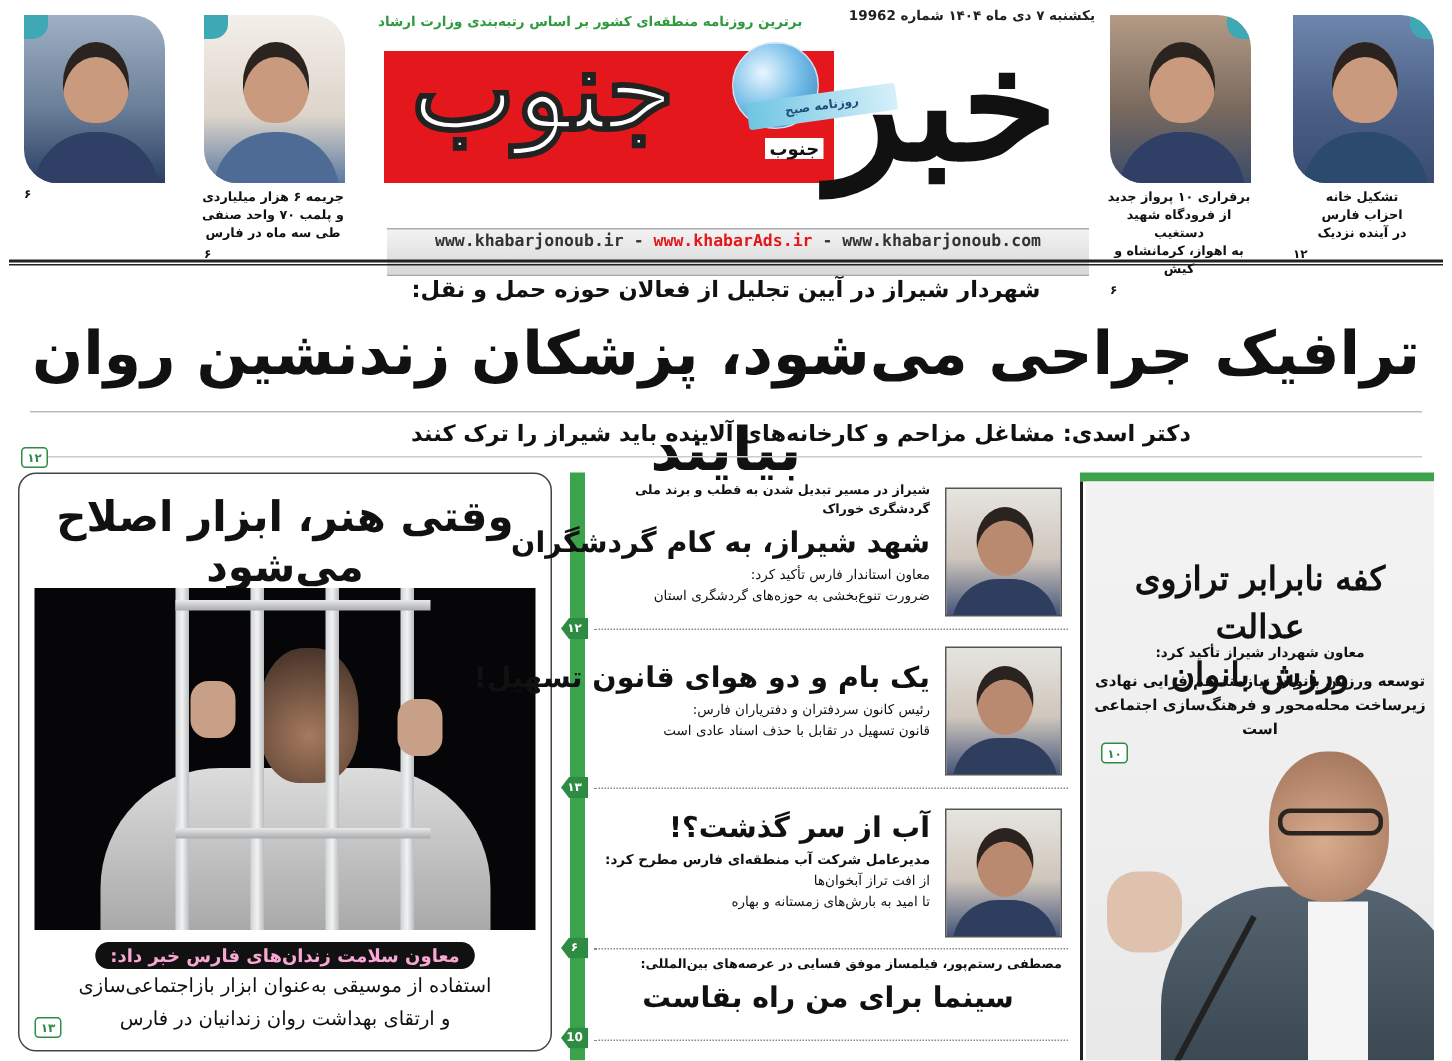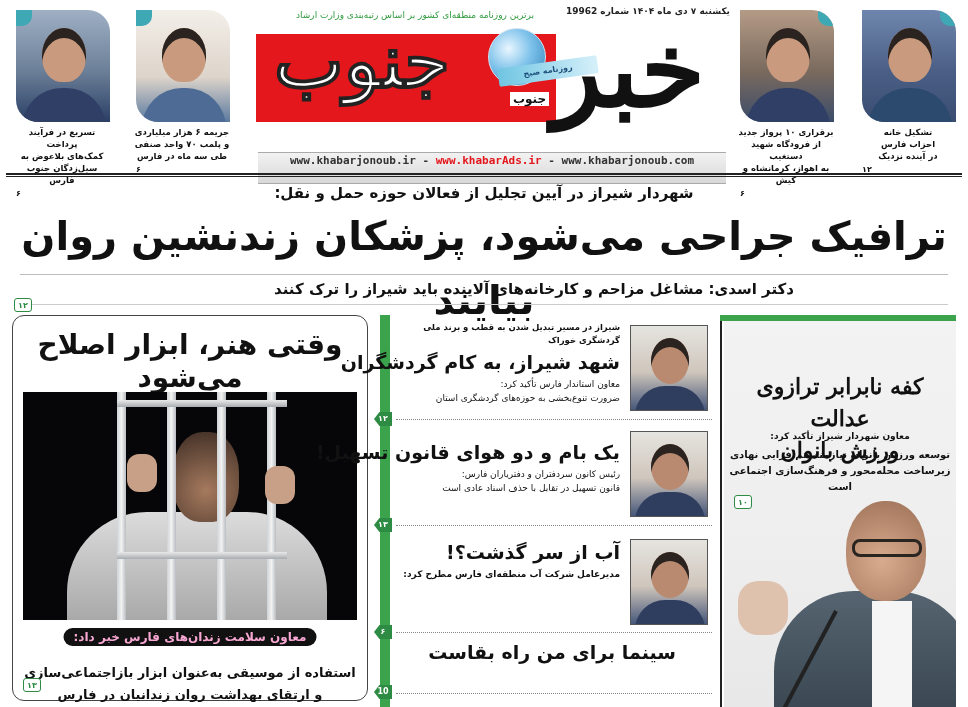--- a/index.html
+++ b/index.html
@@ -42,21 +42,21 @@
     margin-top: 4px; white-space: pre-line;
   }
   .thumb .pg {
     position: absolute; font-size: 8px; font-weight: bold; bottom: -12px;
   }
   .logo-area { position: absolute; left: 252px; top: 6px; width: 478px; height: 144px; }
   .dateline {
     position: absolute; right: 0px; top: 0px; font-size: 9px; font-weight: bold; color: #222;
   }
   .tagline {
-    position: absolute; left: 0px; top: 4px; font-size: 9px; font-weight: normal; color: #2f9a3e; margin-left: 44px;
+    position: absolute; left: 0px; top: 4px; font-size: 9px; font-weight: bold; color: #2f9a3e;
   }
   .redbar {
     position: absolute; left: 4px; top: 28px; width: 300px; height: 88px; background: #e3171c;
   }
   .logo-jonoub {
     position: absolute; left: 22px; top: 18px; font-size: 74px; font-weight: bold;
     color: #fff; line-height: 1; -webkit-text-stroke: 1.5px #222;
     font-family: "DejaVu Serif", serif;
   }
   .globe {
@@ -135,22 +135,22 @@
     position: absolute; left: 44px; top: 120px; width: 260px; height: 140px;
     border-radius: 80px 80px 0 0; background: linear-gradient(180deg,#dcdcdc,#9a9a9a);
   }
   .hand { position: absolute; width: 30px; height: 38px; border-radius: 12px; background: #c7a087; }
   .feature-left .kicker {
     position: absolute; top: 312px; left: 50%; transform: translateX(-50%);
     background: #111; color: #f9a8d4; font-size: 12px; font-weight: bold;
     padding: 2px 10px; border-radius: 10px; white-space: nowrap;
   }
   .feature-left .body {
-    position: absolute; top: 346px; width: 100%; text-align: center;
-    font-size: 13px; line-height: 22px; white-space: pre-line; font-weight: bold;
+    position: absolute; top: 331px; width: 100%; text-align: center;
+    font-size: 13px; line-height: 22px; white-space: pre-line;
   }
   
   .middle { position: absolute; left: 372px; top: 315px; width: 340px; height: 392px; }
   .greenbar { position: absolute; left: 8px; top: 0; width: 10px; height: 392px; background: #3aa34c; }
   .story { position: absolute; left: 24px; width: 316px; }
   .story .mphoto {
     position: absolute; right: 4px; width: 78px; height: 86px; border: 1px solid #555;
     background: linear-gradient(180deg,#e6e4e0 0%, #cfc6bc 55%, #46577a 100%); overflow: hidden;
   }
   .story .mphoto .h {
@@ -204,23 +204,20 @@
 <body>
 
 <header class="masthead">
 
   <div class="thumb" style="left:14px;">
     <div class="photo">
       <div class="corner"></div>
       <div class="body-shape"></div>
       <div class="head"></div>
     </div>
-    <div class="cap">تسریع در فرآیند پرداخت
-کمک‌های بلاعوض به
-سیل‌زدگان جنوب فارس</div>
     <span class="pg" style="left:2px;">۶</span>
   </div>
 
   <div class="thumb" style="left:134px;">
     <div class="photo p2">
       <div class="corner"></div>
       <div class="body-shape" style="background:#4d6b94;"></div>
       <div class="head"></div>
     </div>
     <div class="cap">جریمه ۶ هزار میلیاردی
@@ -334,27 +331,30 @@
   <div class="dotrule" style="top:210px;"></div>
 
   <article class="story" style="top:218px; height:100px;">
     <div class="mphoto" style="top:6px;">
         <div class="b"></div>
         <div class="h"></div>
       </div>
     <div class="text" style="top:4px;">
       <div class="h1">آب از سر گذشت؟!</div>
       <div class="d"><b>مدیرعامل شرکت آب منطقه‌ای فارس مطرح کرد:</b></div>
+      <div class="d">از افت تراز آبخوان‌ها
+تا امید به بارش‌های زمستانه و بهاره</div>
     </div>
   </article>
   <div class="badge" style="left:2px; top:310px;">۶</div>
   <div class="dotrule" style="top:317px;"></div>
 
   <article class="story wide" style="top:322px; height:56px;">
     <div class="text">
+      <div class="k" style="text-align:right;">مصطفی رستم‌پور، فیلمساز موفق فسایی در عرصه‌های بین‌المللی:</div>
       <div class="h1">سینما برای من راه بقاست</div>
     </div>
   </article>
   <div class="badge" style="left:2px; top:370px;">10</div>
   <div class="dotrule" style="top:378px;"></div>
 </section>
 
 <section class="feature-right">
   <div class="topbar"></div>
   <div class="panel">

